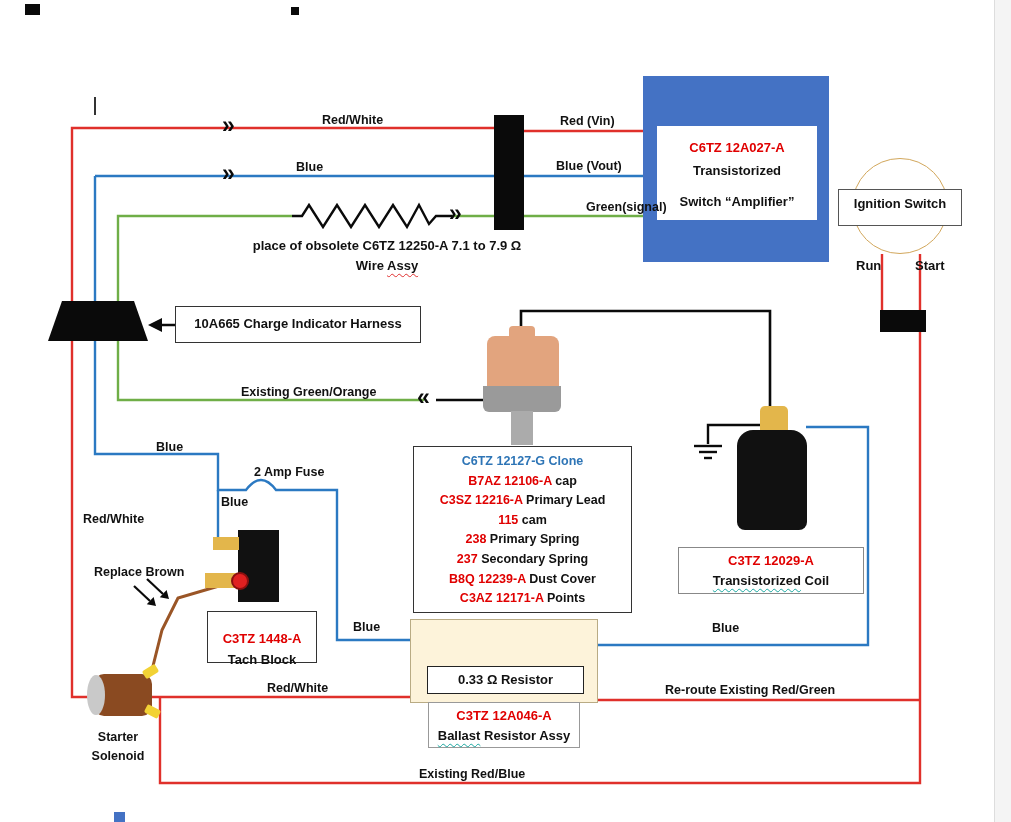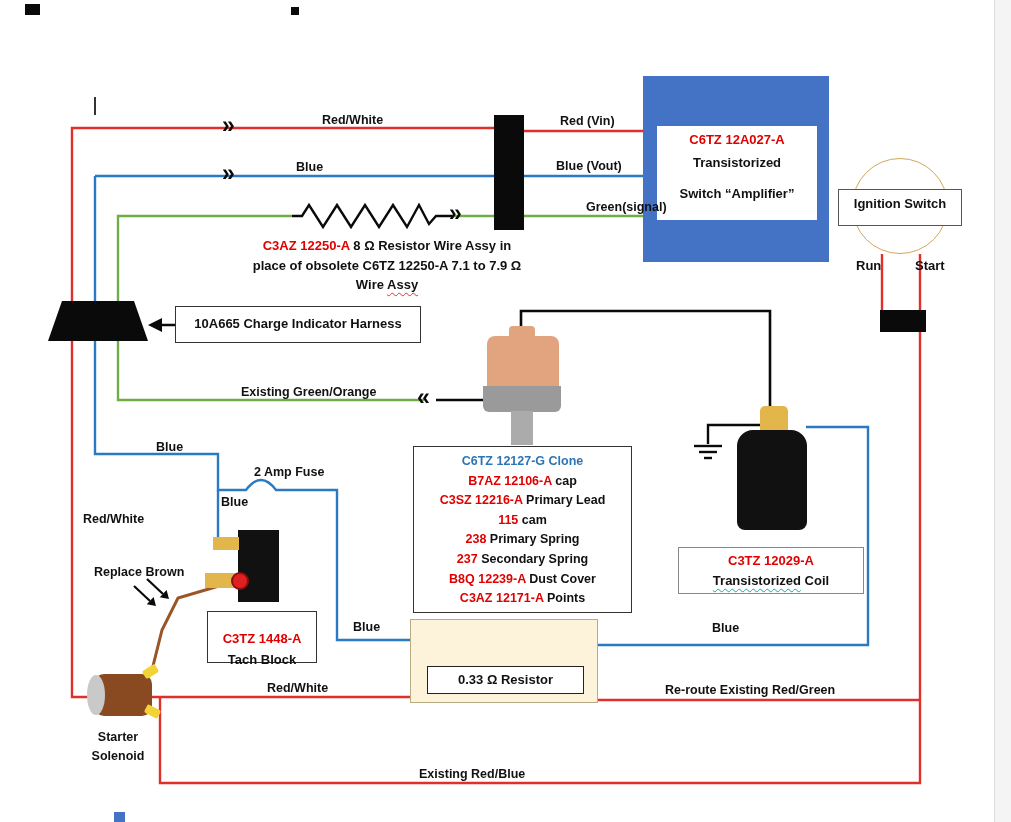--- a/index.html
+++ b/index.html
@@ -62,21 +62,21 @@
       <polygon points="156,606 146.8,604.3 153.6,597" fill="#0a0a0a"></polygon>
       <line x1="147" y1="579" x2="163" y2="594" stroke="#0a0a0a" stroke-width="2.2"></line>
       <polygon points="169,599 159.8,597.3 166.6,590" fill="#0a0a0a"></polygon>
     </g>
   </svg>
 
   <div class="comp" style="left:494px; top:115px; width:30px; height:115px; background:#0a0a0a;"></div>
 
   <div class="comp" style="left:643px; top:76px; width:186px; height:186px; background:#4472c4;"></div>
   <div class="box" style="left:657px; top:126px; width:160px; height:94px; border:none; z-index:3;">
-    <div class="red" style="margin-top:6px;">C6TZ 12A027-A</div>
+    <div class="red" style="margin-top:14px;">C6TZ 12A027-A</div>
     <div style="margin-top:8px;">Transistorized</div>
     <div style="margin-top:16px;">Switch “Amplifier”</div>
   </div>
 
   <div class="comp" style="left:852px; top:158px; width:96px; height:96px; border-radius:50%; background:#fff; border:1.5px solid #d2a75c;"></div>
   <div class="box" style="left:838px; top:189px; width:124px; height:37px; line-height:28px; border:1px solid #555;">
     <span>Ignition Switch</span>
   </div>
   <div class="lbl" style="left:856px; top:258px; font-size:13px;">Run</div>
   <div class="lbl" style="left:915px; top:258px; font-size:13px;">Start</div>
@@ -116,38 +116,41 @@
   <div class="comp" style="left:231px; top:572px; width:18px; height:18px; border-radius:50%; background:#e02020; border:2px solid #8a0f0f; z-index:3;"></div>
   <div class="box" style="left:207px; top:611px; width:110px; height:52px; padding-top:16px; line-height:21px;">
     <div class="red">C3TZ 1448-A</div>
     <div>Tach Block</div>
   </div>
 
   <div class="comp" style="left:410px; top:619px; width:188px; height:84px; background:#fdf3da; border:1px solid #b9ab84;"></div>
   <div class="box" style="left:427px; top:666px; width:157px; height:28px; line-height:25px; border:1.5px solid #222;">
     <span>0.33 Ω Resistor</span>
   </div>
+  <div class="box" style="left:428px; top:702px; width:152px; height:46px; border:1px solid #999; padding-top:3px; line-height:20px;">
+    <div class="red">C3TZ 12A046-A</div>
+    <div><span class="sq-teal">Ballast</span><span> Resistor Assy</span></div>
+  </div>
 
   <div class="comp" style="left:94px; top:674px; width:58px; height:42px; background:#8a4a21; border-radius:10px;"></div>
   <div class="comp" style="left:87px; top:675px; width:18px; height:40px; background:#c9c9c9; border-radius:50%;"></div>
   <div class="comp" style="left:143px; top:667px; width:15px; height:9px; background:#f2d235; border-radius:2px; transform:rotate(-32deg);"></div>
   <div class="comp" style="left:145px; top:707px; width:15px; height:9px; background:#f2d235; border-radius:2px; transform:rotate(28deg);"></div>
   <div class="lbl center" style="left:68px; top:728px; width:100px; line-height:19px;">
     <div>Starter</div>
     <div>Solenoid</div>
   </div>
 
   <div class="lbl" style="left:322px; top:113px;">Red/White</div>
   <div class="lbl" style="left:296px; top:160px;">Blue</div>
   <div class="lbl" style="left:560px; top:114px;">Red (Vin)</div>
   <div class="lbl" style="left:556px; top:159px;">Blue (Vout)</div>
   <div class="lbl" style="left:558px; top:200px;margin-left:28px;">Green(signal)</div>
 
   <div class="lbl center" style="left:222px; top:236px; width:330px; line-height:19.5px; font-size:13px; white-space:normal;">
-    <div><span class="red">C3AZ 12250-A</span><span> 8 Ω Resistor Wire Assy in</span></div>
     <div>place of obsolete C6TZ 12250-A 7.1 to 7.9 Ω</div>
     <div><span>Wire </span><span class="sq-red">Assy</span></div>
   </div>
 
   <div class="lbl" style="left:241px; top:385px;">Existing Green/Orange</div>
   <div class="lbl" style="left:156px; top:440px;">Blue</div>
   <div class="lbl" style="left:254px; top:465px;">2 Amp Fuse</div>
   <div class="lbl" style="left:221px; top:495px;">Blue</div>
   <div class="lbl" style="left:83px; top:512px;">Red/White</div>
   <div class="lbl" style="left:94px; top:565px;">Replace Brown</div>

